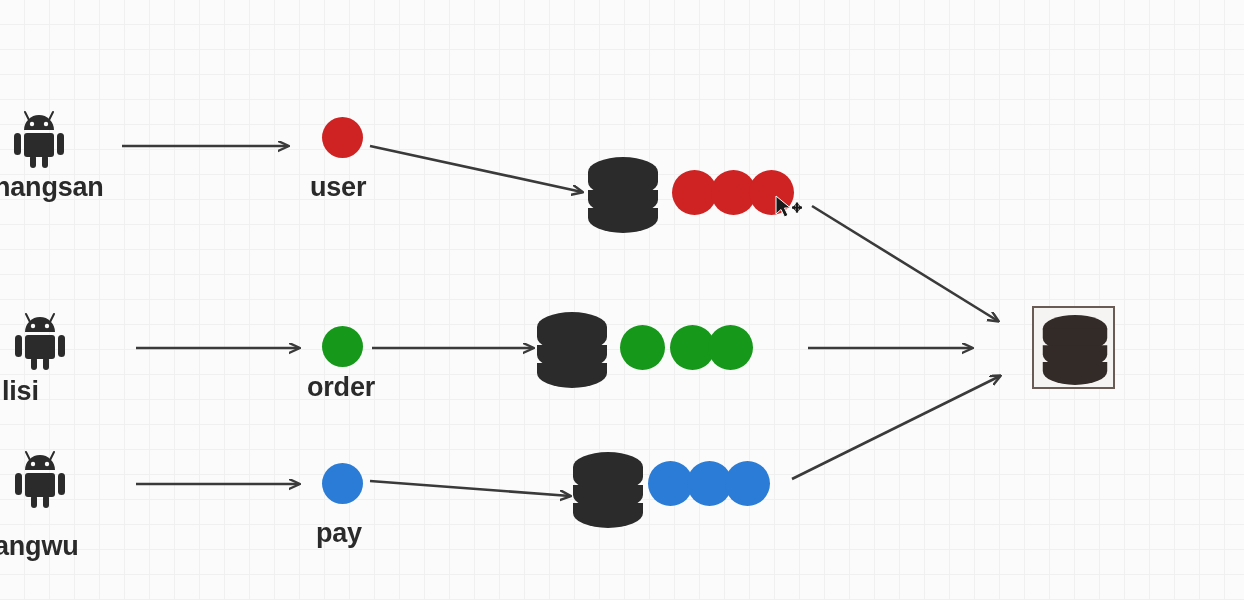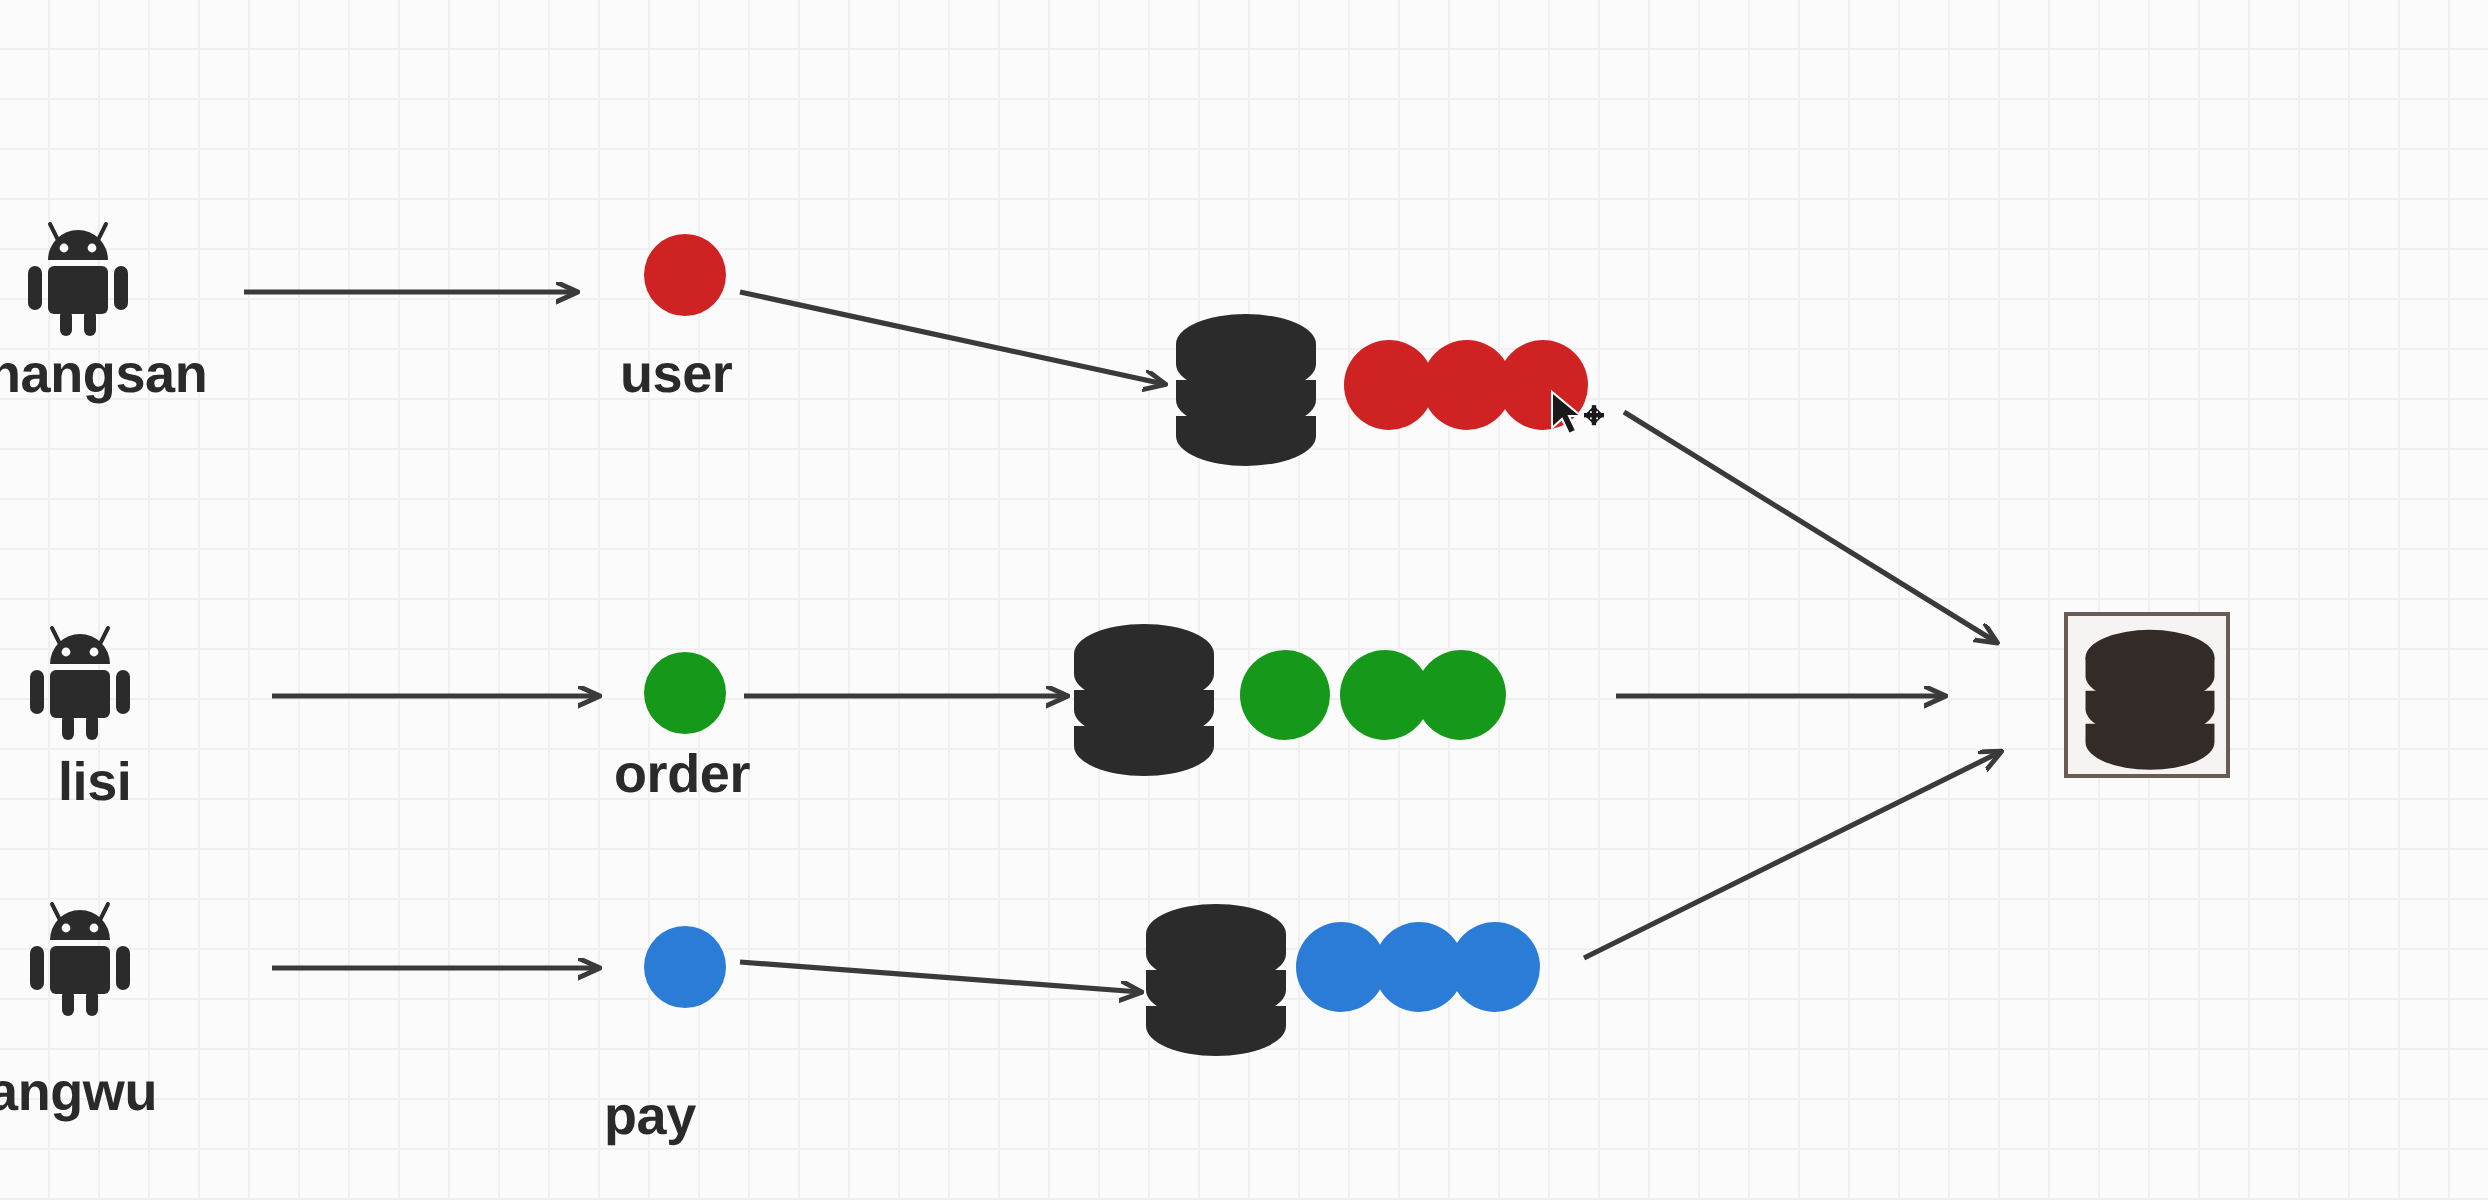--- a/index.html
+++ b/index.html
@@ -144,21 +144,21 @@
         <circle cx="20" cy="16" r="2.2" fill="#fbfbfb"></circle>
         <circle cx="34" cy="16" r="2.2" fill="#fbfbfb"></circle>
         <rect x="12" y="25" width="30" height="24" rx="3"></rect>
         <rect x="2" y="25" width="7" height="22" rx="3.5"></rect>
         <rect x="45" y="25" width="7" height="22" rx="3.5"></rect>
         <rect x="18" y="47" width="6" height="13" rx="3"></rect>
         <rect x="30" y="47" width="6" height="13" rx="3"></rect>
       </g>
     </svg>
   </div>
-  <div class="actor-label" style="left:29px; top:376px;">lisi</div>
+  <div class="actor-label" style="left:2px; top:376px;">lisi</div>
 
   <div class="topic-dot" style="left:322px; top:326px; width:41px; height:41px; background:#16981a;"></div>
   <div class="topic-label" style="left:307px; top:372px;">order</div>
 
   <div class="db-icon" style="left:534px; top:310px;">
     <svg viewBox="0 0 76 78" width="76" height="78">
       <g fill="#2b2b2b">
         <ellipse cx="38" cy="17" rx="35" ry="15"></ellipse>
         <path d="M3 17 v10 a35 15 0 0 0 70 0 v-10 z"></path>
         <path d="M3 35 v10 a35 15 0 0 0 70 0 v-10 z"></path>
@@ -183,21 +183,21 @@
         <rect x="2" y="25" width="7" height="22" rx="3.5"></rect>
         <rect x="45" y="25" width="7" height="22" rx="3.5"></rect>
         <rect x="18" y="47" width="6" height="13" rx="3"></rect>
         <rect x="30" y="47" width="6" height="13" rx="3"></rect>
       </g>
     </svg>
   </div>
   <div class="actor-label" style="left:-6px; top:531px;">angwu</div>
 
   <div class="topic-dot" style="left:322px; top:463px; width:41px; height:41px; background:#2b7cd6;"></div>
-  <div class="topic-label" style="left:302px; top:518px;margin-top:25px;">pay</div>
+  <div class="topic-label" style="left:316px; top:518px;">pay</div>
 
   <div class="db-icon" style="left:570px; top:450px;">
     <svg viewBox="0 0 76 78" width="76" height="78">
       <g fill="#2b2b2b">
         <ellipse cx="38" cy="17" rx="35" ry="15"></ellipse>
         <path d="M3 17 v10 a35 15 0 0 0 70 0 v-10 z"></path>
         <path d="M3 35 v10 a35 15 0 0 0 70 0 v-10 z"></path>
         <path d="M3 53 v10 a35 15 0 0 0 70 0 v-10 z"></path>
       </g>
     </svg>

